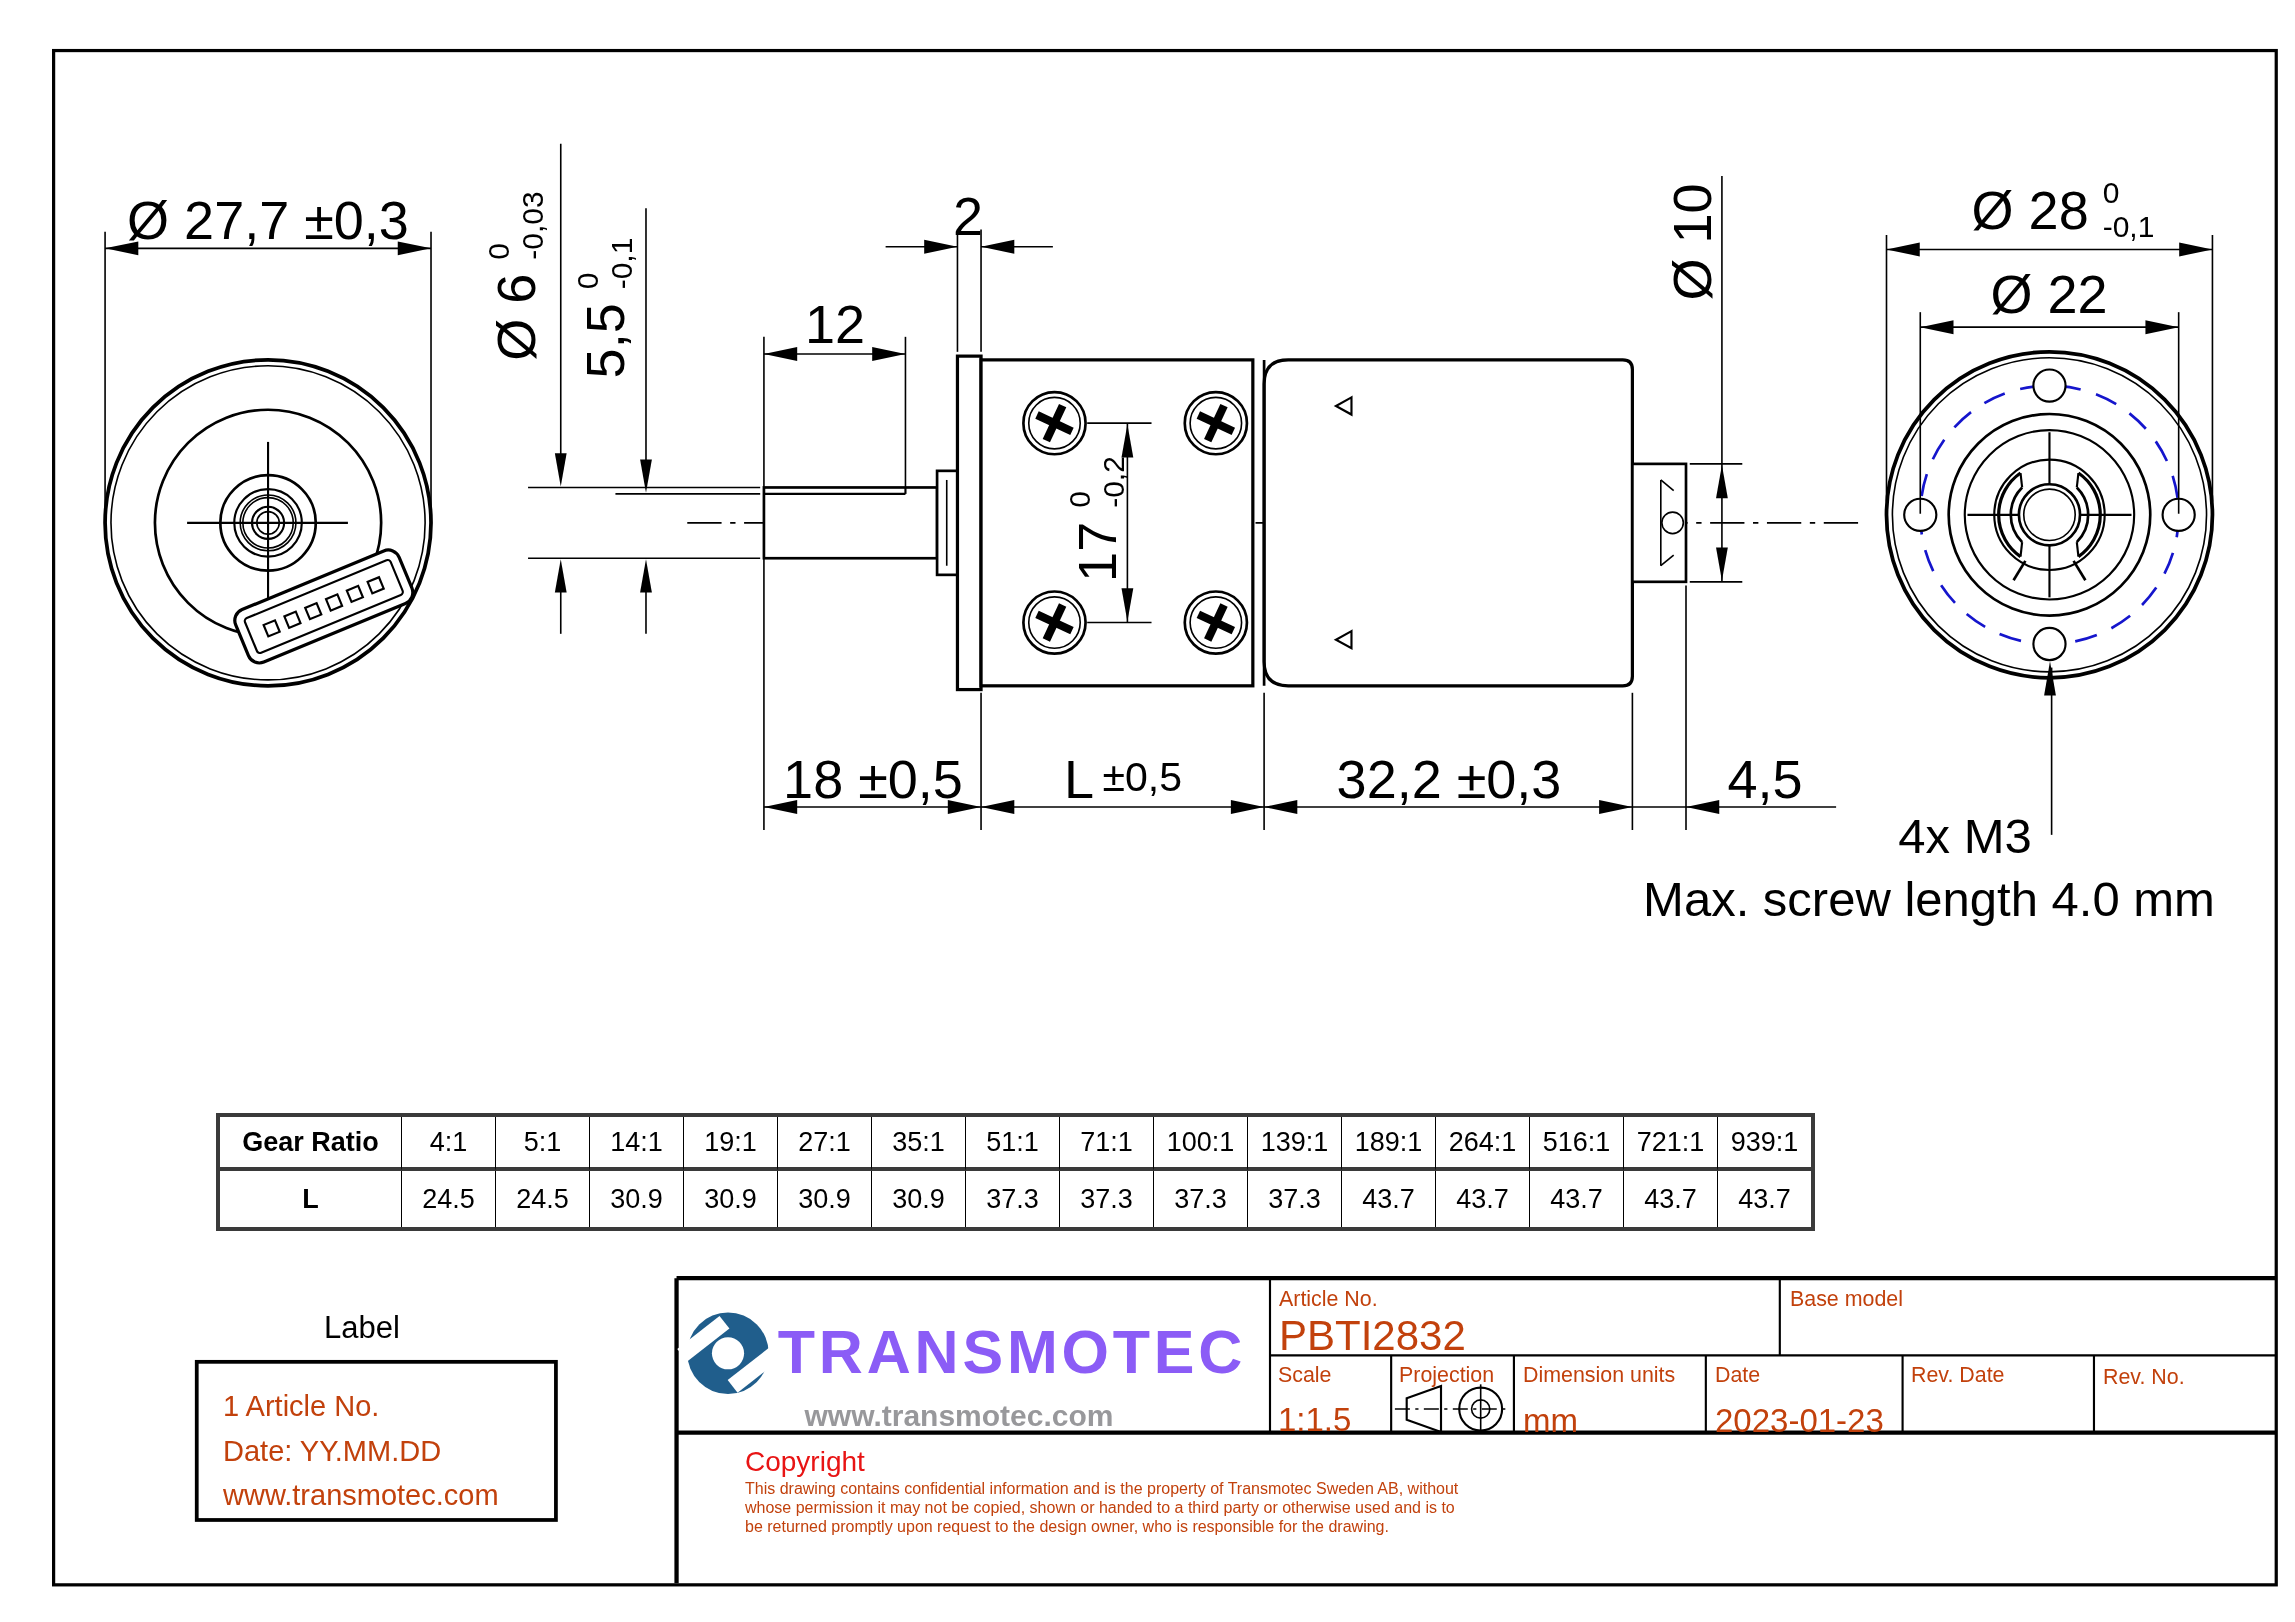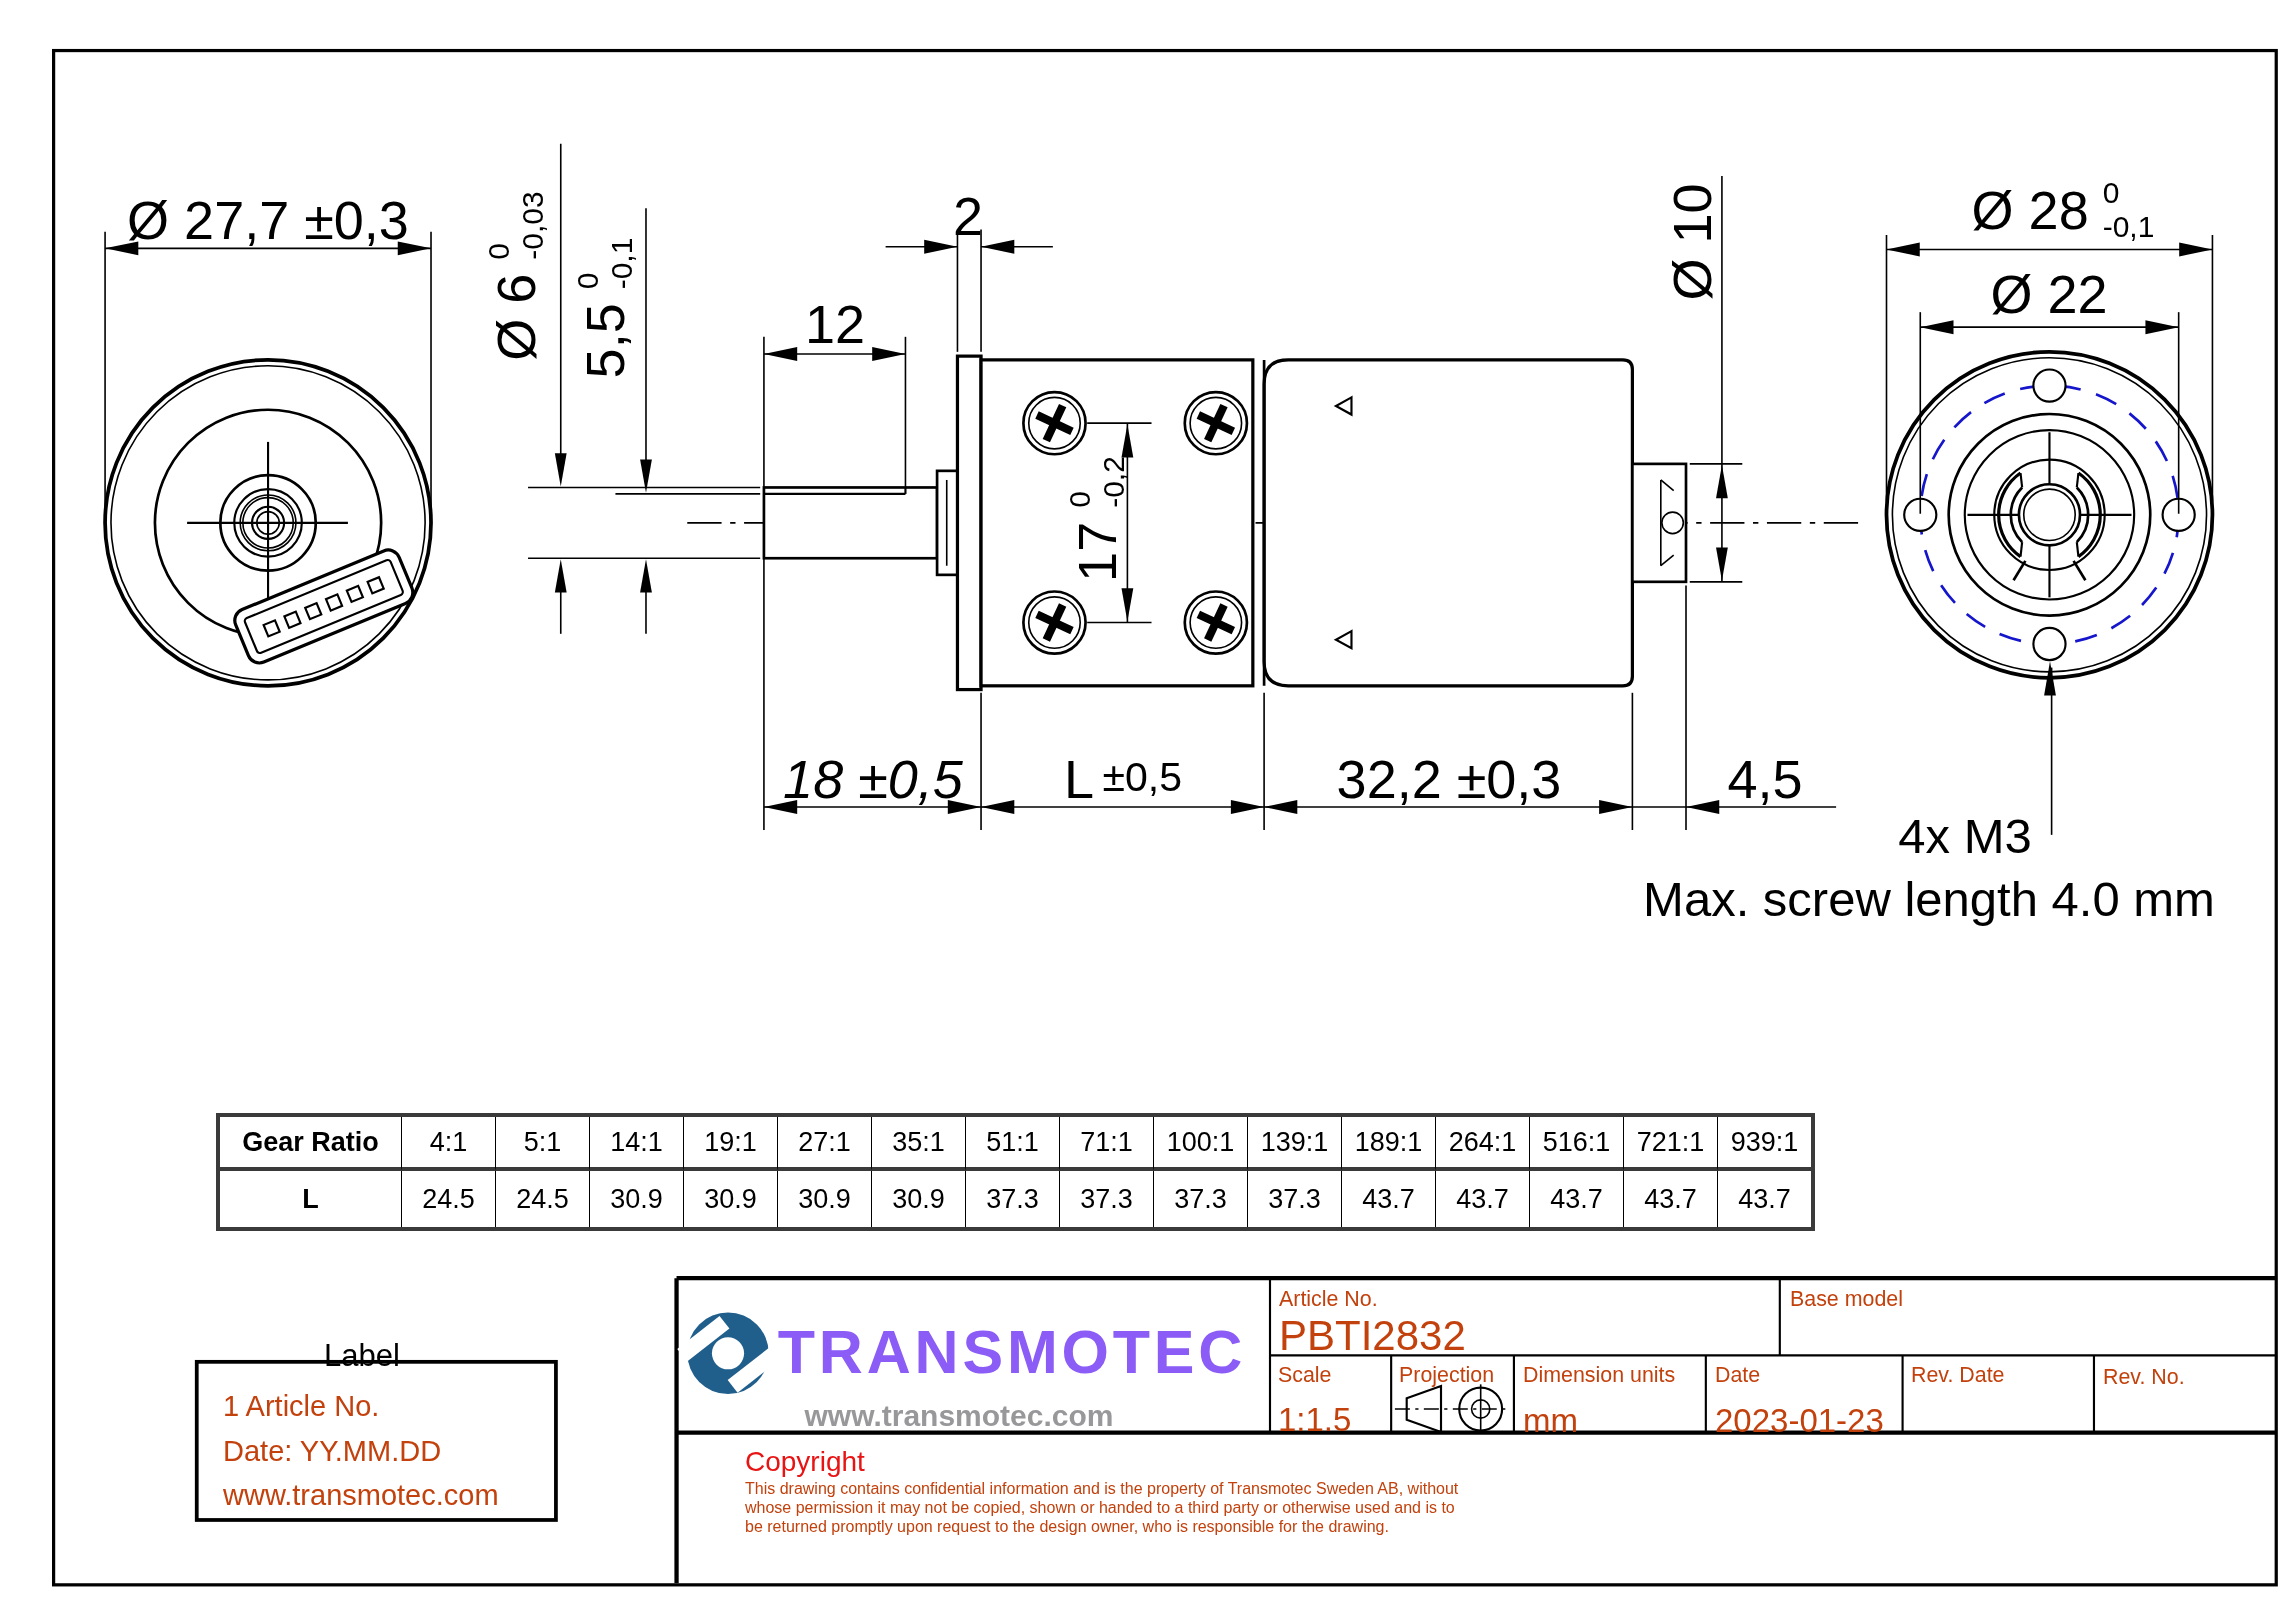--- a/index.html
+++ b/index.html
@@ -286,21 +286,21 @@
 <div class="t rot flexrow" style="left:1097px;top:519px;">
   <span class="dim">17</span>
   <span class="stack">
     <span>0</span>
     <span>-0,2</span>
   </span>
 </div>
 
 <div class="t rot dim" style="left:1692px;top:242px;">Ø 10</div>
 
-<div class="t dim" style="left:873px;top:779px;font-style:italic;">18 ±0,5</div>
+<div class="t dim" style="left:873px;top:779px;">18 ±0,5</div>
 <div class="t" style="left:1123px;top:779px;">
   <span class="dim">L</span><span class="raised">±0,5</span>
 </div>
 <div class="t dim" style="left:1449px;top:779px;">32,2 ±0,3</div>
 <div class="t dim" style="left:1765px;top:779px;">4,5</div>
 
 <div class="t flexrow" style="left:2063px;top:210px;">
   <span class="dim">Ø 28</span>
   <span class="stack">
     <span>0</span>
@@ -361,19 +361,19 @@
 <div class="tl lbl" style="left:1715px;top:1376px;">Date</div>
 <div class="tl val" style="left:1715px;top:1420px;">2023-01-23</div>
 <div class="tl lbl" style="left:1911px;top:1376px;">Rev. Date</div>
 <div class="tl lbl" style="left:2103px;top:1378px;">Rev. No.</div>
 
 <div class="tl red" style="left:745px;top:1462px;color:#e81414;">Copyright</div>
 <div class="tl cpy" style="left:745px;top:1489px;">This drawing contains confidential information and is the property of Transmotec Sweden AB, without</div>
 <div class="tl cpy" style="left:745px;top:1508px;">whose permission it may not be copied, shown or handed to a third party or otherwise used and is to</div>
 <div class="tl cpy" style="left:745px;top:1527px;">be returned promptly upon request to the design owner, who is responsible for the drawing.</div>
 
-<div class="t" style="left:362px;top:1327px;font-size:31px;margin-top:28px;">Label</div>
+<div class="t" style="left:362px;top:1327px;font-size:31px;">Label</div>
 <div class="tl labelline" style="left:223px;top:1406px;">1 Article No.</div>
 <div class="tl labelline" style="left:223px;top:1451px;">Date: YY.MM.DD</div>
 <div class="tl labelline" style="left:223px;top:1495px;">www.transmotec.com</div>
 
 </div>
 
 
 </body></html>

